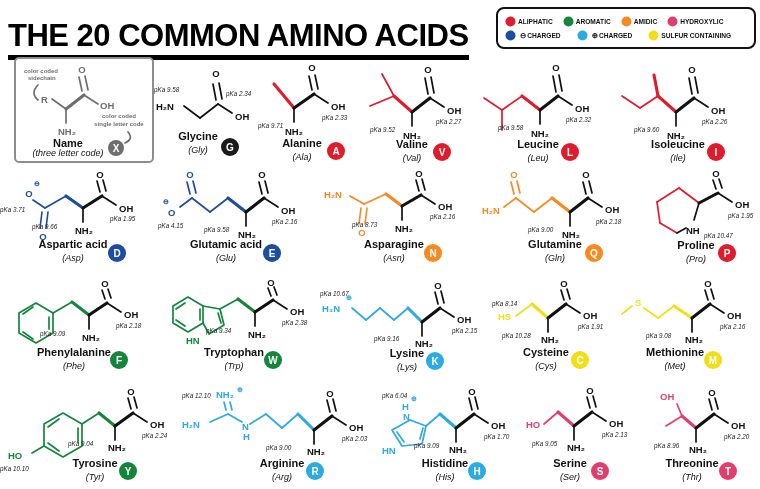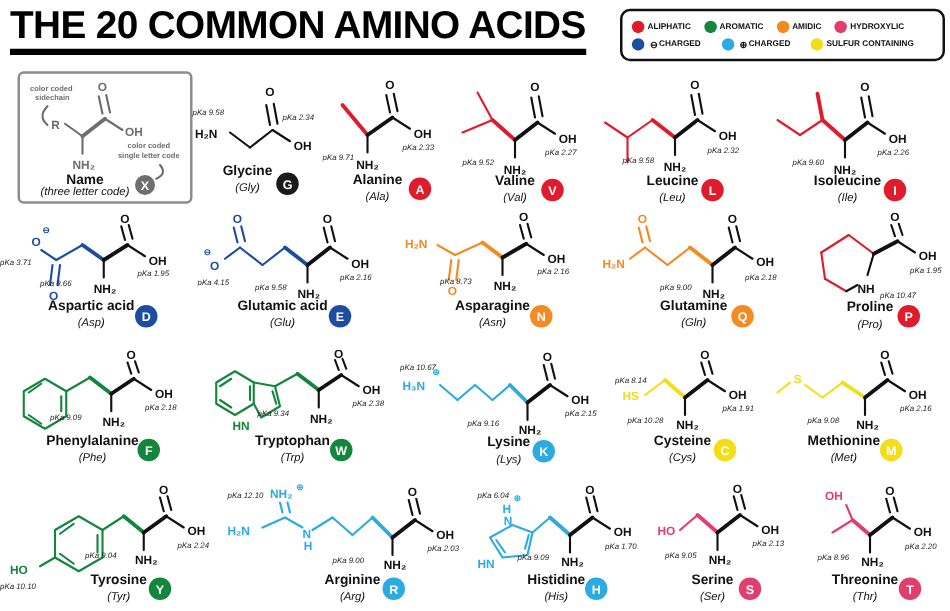--- a/index.html
+++ b/index.html
@@ -1,18 +1,18 @@
 <!DOCTYPE html>
 <html><head>
 <meta charset="utf-8">
 <style>
   html,body{margin:0;padding:0;background:#fff}
   .poster{position:relative;width:760px;height:489px;background:#fff;overflow:hidden;
           font-family:"Liberation Sans",sans-serif}
-  .title{position:absolute;left:8px;top:2px;font-size:31px;font-weight:900;color:#000;
+  .title{position:absolute;left:8px;top:18px;font-size:31px;font-weight:900;color:#000;
          letter-spacing:-.5px;border-bottom:5px solid #000;padding-bottom:1px;white-space:nowrap}
   .legend{position:absolute;left:496px;top:7px;width:260px;height:42px;border:2px solid #111;
           border-radius:8px;box-sizing:border-box;display:flex;flex-direction:column;
           justify-content:center;gap:3px;padding:2px 7px;background:#fff}
   .lrow{display:flex;align-items:center}
   .li{display:flex;align-items:center;margin-right:10px}
   .li svg{margin-right:2px}
   .lg-label{font-size:6.6px;font-weight:bold;color:#111;white-space:nowrap}
   .chglyph{font-size:7.5px;font-weight:bold;color:#111;margin:0 1px 0 2px}
   .keybox{position:absolute;left:14px;top:57px;width:140px;height:106px;border:2px solid #8d8d8d;

